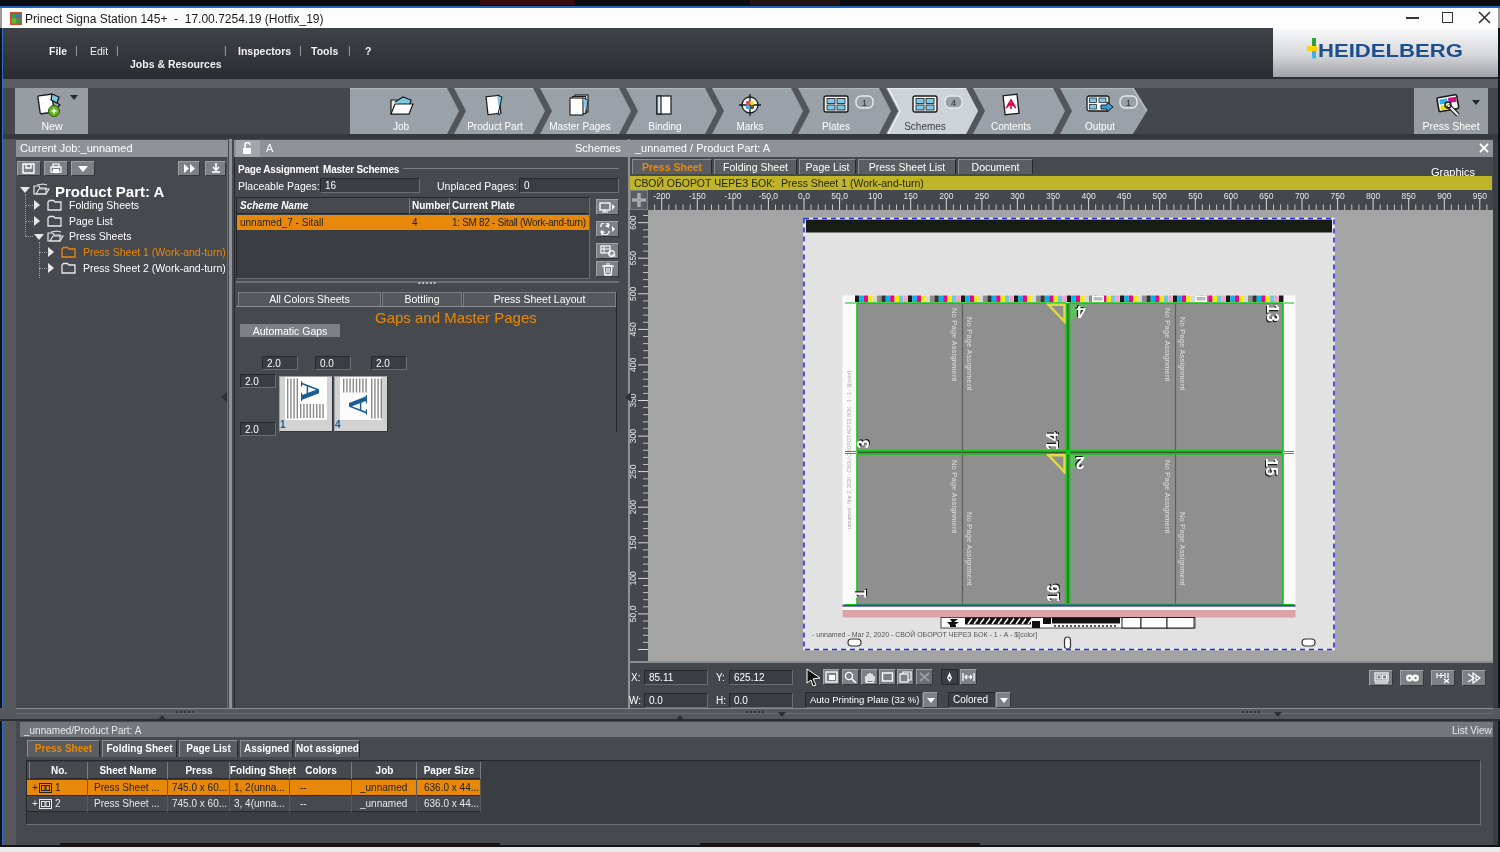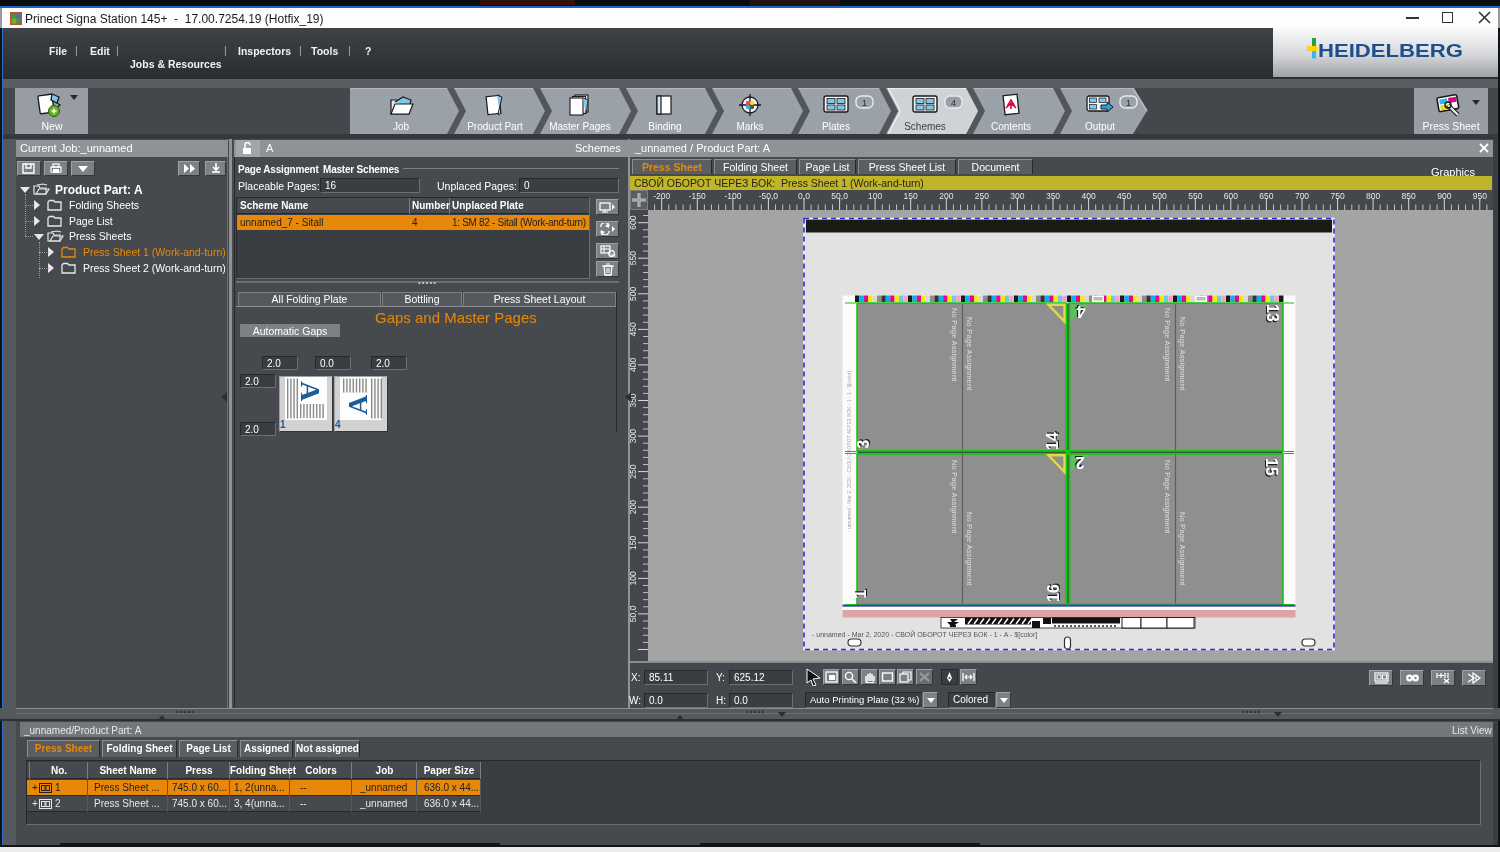--- a/index.html
+++ b/index.html
@@ -28,21 +28,21 @@
 <rect x="6.5" y="6.5" width="4" height="5" fill="#2e9e4f"></rect>
   </svg>
 <div class="txt" style="left:25px;top:12px;font-size:12px;color:#1c1c1c;">Prinect Signa Station 145+&nbsp;&nbsp;-&nbsp;&nbsp;17.00.7254.19 (Hotfix_19)</div>
 <div class="a" style="left:1406px;top:17px;width:13px;height:1.5px;background:#333;"></div>
 <div class="a" style="left:1442px;top:12px;width:11px;height:11px;border:1.5px solid #333;"></div>
 <svg class="a" style="left:1478px;top:11px" width="13" height="13" viewBox="0 0 13 13">
 <path d="M1,1 L12,12 M12,1 L1,12" stroke="#333" stroke-width="1.6"></path>
   </svg>
 <div class="a" style="left:0;top:28px;width:1500px;height:51px;background:linear-gradient(#3f4246,#292c30);"></div>
 <div class="txt" style="left:49px;top:45px;font-size:10.5px;font-weight:bold;color:#f2f2f2;">File</div>
-<div class="txt" style="left:90px;top:45px;font-size:10.5px;font-weight:bold;color:#f2f2f2;">Edit</div>
+<div class="txt" style="left:90px;top:45px;font-size:10.5px;font-weight:normal;color:#f2f2f2;">Edit</div>
 <div class="txt" style="left:130px;top:58px;font-size:10.5px;font-weight:bold;color:#f2f2f2;">Jobs &amp; Resources</div>
 <div class="txt" style="left:238px;top:45px;font-size:10.5px;font-weight:bold;color:#f2f2f2;">Inspectors</div>
 <div class="txt" style="left:311px;top:45px;font-size:10.5px;font-weight:bold;color:#f2f2f2;">Tools</div>
 <div class="txt" style="left:365px;top:45px;font-size:10.5px;font-weight:bold;color:#f2f2f2;">?</div>
 <div class="txt" style="left:75px;top:44px;font-size:10.5px;color:#aaa;">|</div>
 <div class="txt" style="left:116px;top:44px;font-size:10.5px;color:#aaa;">|</div>
 <div class="txt" style="left:224px;top:44px;font-size:10.5px;color:#aaa;">|</div>
 <div class="txt" style="left:299px;top:44px;font-size:10.5px;color:#aaa;">|</div>
 <div class="txt" style="left:348px;top:44px;font-size:10.5px;color:#aaa;">|</div>
 <div class="a" style="left:1273px;top:28px;width:227px;height:49px;background:linear-gradient(#fbfbfc,#d6d7da 55%,#9fa1a6);"></div>
@@ -190,21 +190,21 @@
 <svg class="a" style="left:210px;top:163px" width="12" height="10" viewBox="0 0 12 10">
 <path d="M6,0 L6,6 M3,4 L6,7 L9,4" stroke="#fff" stroke-width="1.6" fill="none"></path>
 <line x1="2" y1="9" x2="10" y2="9" stroke="#fff" stroke-width="1.6"></line>
   </svg>
 <div class="a" style="left:20px;top:187px;width:0;height:0;border:5px solid transparent;border-top:6px solid #e8e8e8;"></div>
 <svg class="a" style="left:33px;top:183px" width="17" height="12" viewBox="0 0 17 12">
 <path d="M1,3 L6,3 L7,5 L13,5 L13,11 L1,11 Z" fill="none" stroke="#e8e8e8" stroke-width="1.2"></path>
 <path d="M3,11 L6,6 L16,6 L13,11 Z" fill="none" stroke="#e8e8e8" stroke-width="1.2"></path>
 <path d="M4,2 L10,1 L14,2" fill="none" stroke="#e8e8e8" stroke-width="1.2"></path>
   </svg>
-<div class="txt" style="left:55px;top:183px;font-size:12px;font-weight:bold;color:#fff;">Product Part: A</div>
+<div class="txt" style="left:55px;top:183px;font-size:15px;font-weight:bold;color:#fff;">Product Part: A</div>
 <div class="a" style="left:34px;top:199.8px;width:0;height:0;border:5px solid transparent;border-left:6px solid #e8e8e8;"></div>
 <svg class="a" style="left:47px;top:198.8px" width="15" height="12" viewBox="0 0 15 12">
 <path d="M1,11 L1,3 L2.5,1.5 L6.5,1.5 L8,3 L14,3 L14,11 Z" fill="none" stroke="#e8e8e8" stroke-width="1.3"></path>
   </svg>
 <div class="txt" style="left:69px;top:198.8px;font-size:10.5px;font-weight:normal;color:#fff;">Folding Sheets</div>
 <div class="a" style="left:34px;top:215.60000000000002px;width:0;height:0;border:5px solid transparent;border-left:6px solid #e8e8e8;"></div>
 <svg class="a" style="left:47px;top:214.60000000000002px" width="15" height="12" viewBox="0 0 15 12">
 <path d="M1,11 L1,3 L2.5,1.5 L6.5,1.5 L8,3 L14,3 L14,11 Z" fill="none" stroke="#e8e8e8" stroke-width="1.3"></path>
   </svg>
 <div class="txt" style="left:69px;top:214.60000000000002px;font-size:10.5px;font-weight:normal;color:#fff;">Page List</div>
@@ -247,23 +247,23 @@
 <div class="txt" style="left:323px;top:164px;font-size:10px;font-weight:bold;color:#fff;letter-spacing:-0.2px;">Master Schemes</div>
 <div class="a" style="left:403px;top:168px;width:216px;height:1px;background:#7b7f84;"></div>
 <div class="txt" style="left:238px;top:180px;font-size:10.5px;color:#fff;">Placeable Pages:</div>
 <div class="inp" style="left:320px;top:178px;width:100px;height:15px;">16</div>
 <div class="txt" style="left:437px;top:180px;font-size:10.5px;color:#fff;">Unplaced Pages:</div>
 <div class="inp" style="left:519px;top:178px;width:100px;height:15px;">0</div>
 <div class="a" style="left:236px;top:197px;width:354px;height:82px;background:#3a3d42;border:1px solid #26282c;border-bottom-color:#6b6f74;border-right-color:#6b6f74;"></div>
 <div class="a" style="left:237px;top:198px;width:352px;height:16px;background:#46494e;border-bottom:1px solid #26282c;"></div>
 <div class="a" style="left:409px;top:198px;width:1px;height:16px;background:#7b7f84;"></div>
 <div class="a" style="left:449px;top:198px;width:1px;height:16px;background:#7b7f84;"></div>
-<div class="txt" style="left:240px;top:200px;font-size:10px;font-weight:bold;color:#fff;">Scheme Name</div>
+<div class="txt" style="left:240px;top:200px;font-size:10px;font-weight:bold;color:#fff;font-style:italic;">Scheme Name</div>
 <div class="txt" style="left:412px;top:200px;font-size:10px;font-weight:bold;color:#fff;">Number</div>
-<div class="txt" style="left:452px;top:200px;font-size:10px;font-weight:bold;color:#fff;">Unplaced Plate</div>
+<div class="txt" style="left:452px;top:200px;font-size:10px;font-weight:bold;color:#fff;">Current Plate</div>
 <div class="a" style="left:237px;top:215px;width:352px;height:15px;background:#e8880a;"></div>
 <div class="txt" style="left:240px;top:217px;font-size:10px;color:#222;">unnamed_7 - Sitall</div>
 <div class="txt" style="left:412px;top:217px;font-size:10px;color:#222;">4</div>
 <div class="txt" style="left:452px;top:217px;font-size:10px;color:#222;letter-spacing:-0.3px;">1: SM 82 - Sitall (Work-and-turn)</div>
 <div class="btn" style="left:596px;top:199px;width:23px;height:16px;"></div>
 <svg class="a" style="left:599px;top:201px" width="17" height="12" viewBox="0 0 17 12">
 <rect x="1" y="2" width="10" height="7" fill="none" stroke="#fff" stroke-width="1.3"></rect>
 <path d="M3,11 L9,11 M6,9 L6,11" stroke="#fff" stroke-width="1.2"></path>
 <path d="M13,3 L16,6 L13,9 Z" fill="#fff"></path>
   </svg>
@@ -281,21 +281,21 @@
 <text x="9" y="12" font-size="5" fill="#fff">rss</text>
   </svg>
 <div class="btn" style="left:596px;top:261px;width:23px;height:16px;"></div>
 <svg class="a" style="left:601px;top:263px" width="14" height="13" viewBox="0 0 14 13">
 <path d="M3,3 L4,12 L10,12 L11,3 Z" fill="none" stroke="#fff" stroke-width="1.3"></path>
 <path d="M1,3 L13,3 M5,1 L9,1 M6,5 L6,10 M8,5 L8,10" stroke="#fff" stroke-width="1.1"></path>
   </svg>
 <div class="a" style="left:236px;top:281px;width:383px;height:2px;background:#6b6f74;"></div>
 <div class="txt" style="left:418px;top:278px;font-size:8px;color:#c8c8c8;letter-spacing:1px;">•••••</div>
 <div class="a" style="left:238px;top:292px;width:143px;height:14px;background:#55585d;border:1px solid #7b7f84;border-bottom:none;"></div>
-<div class="txt" style="left:238px;top:293px;width:143px;text-align:center;font-size:10.5px;color:#fff;">All Folding Plate</div>
+<div class="txt" style="left:238px;top:293px;width:143px;text-align:center;font-size:10.5px;color:#fff;">All Colors Sheets</div>
 <div class="a" style="left:382px;top:292px;width:80px;height:14px;background:#55585d;border:1px solid #7b7f84;border-bottom:none;"></div>
 <div class="txt" style="left:382px;top:293px;width:80px;text-align:center;font-size:10.5px;color:#fff;">Bottling</div>
 <div class="a" style="left:463px;top:292px;width:153px;height:14px;background:#55585d;border:1px solid #7b7f84;border-bottom:none;"></div>
 <div class="txt" style="left:463px;top:293px;width:153px;text-align:center;font-size:10.5px;color:#fff;">Press Sheet Layout</div>
 <div class="a" style="left:236px;top:306px;width:380px;height:1px;background:#8a8e93;"></div>
 <div class="txt" style="left:375px;top:309px;font-size:15px;color:#e8880a;">Gaps and Master Pages</div>
 <div class="a" style="left:616px;top:292px;width:1px;height:140px;background:#26282c;"></div>
 <div class="a" style="left:240px;top:324px;width:100px;height:13px;background:#7d8186;"></div>
 <div class="txt" style="left:240px;top:325px;width:100px;text-align:center;font-size:10.5px;color:#fff;">Automatic Gaps</div>
 <div class="inp" style="left:262px;top:356px;width:36px;height:14px;">2.0</div>

